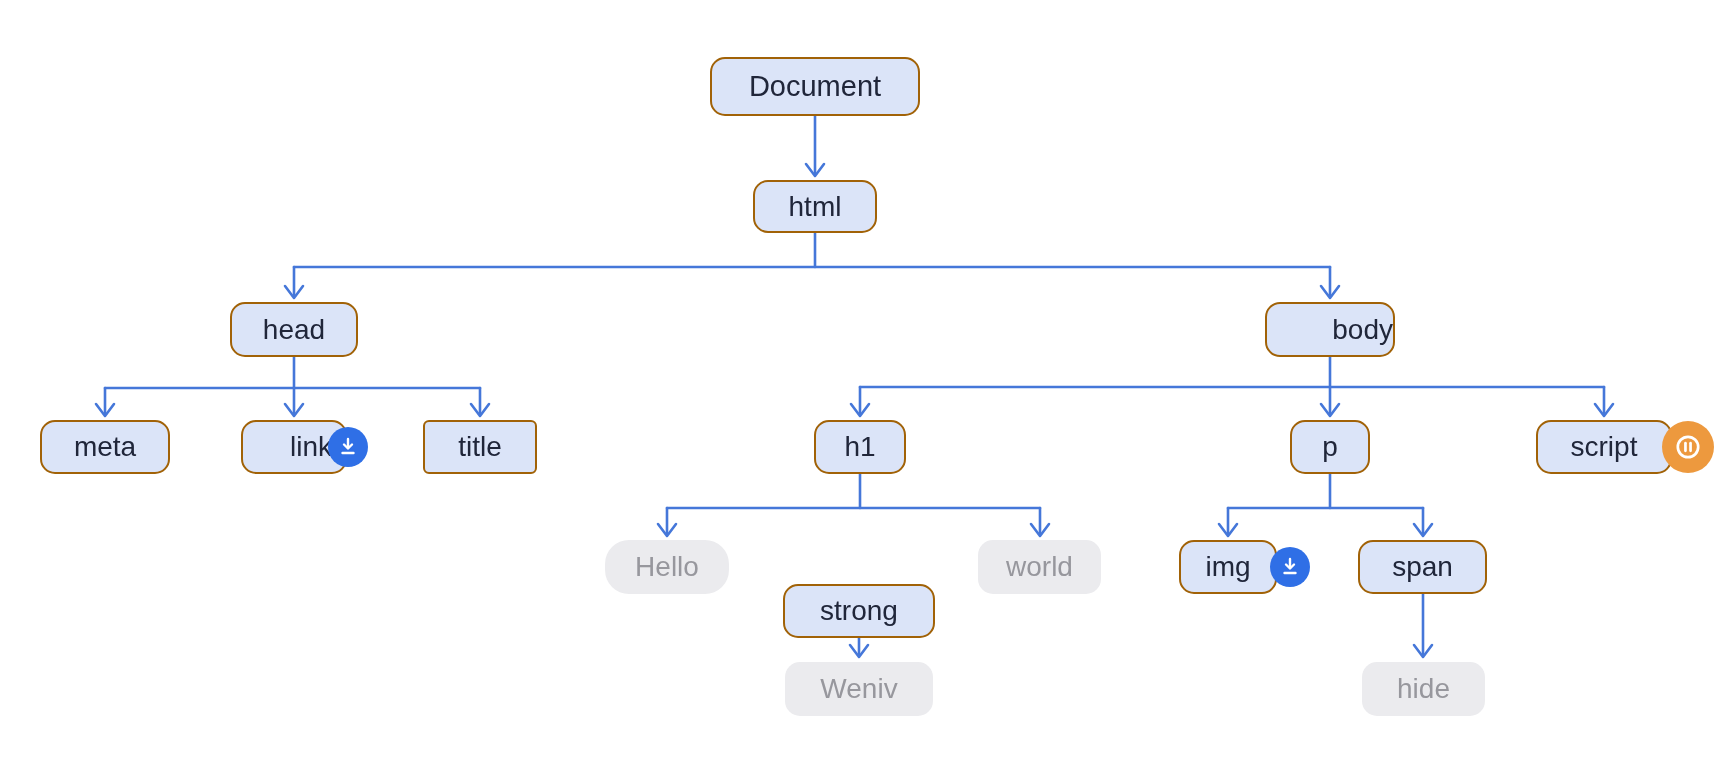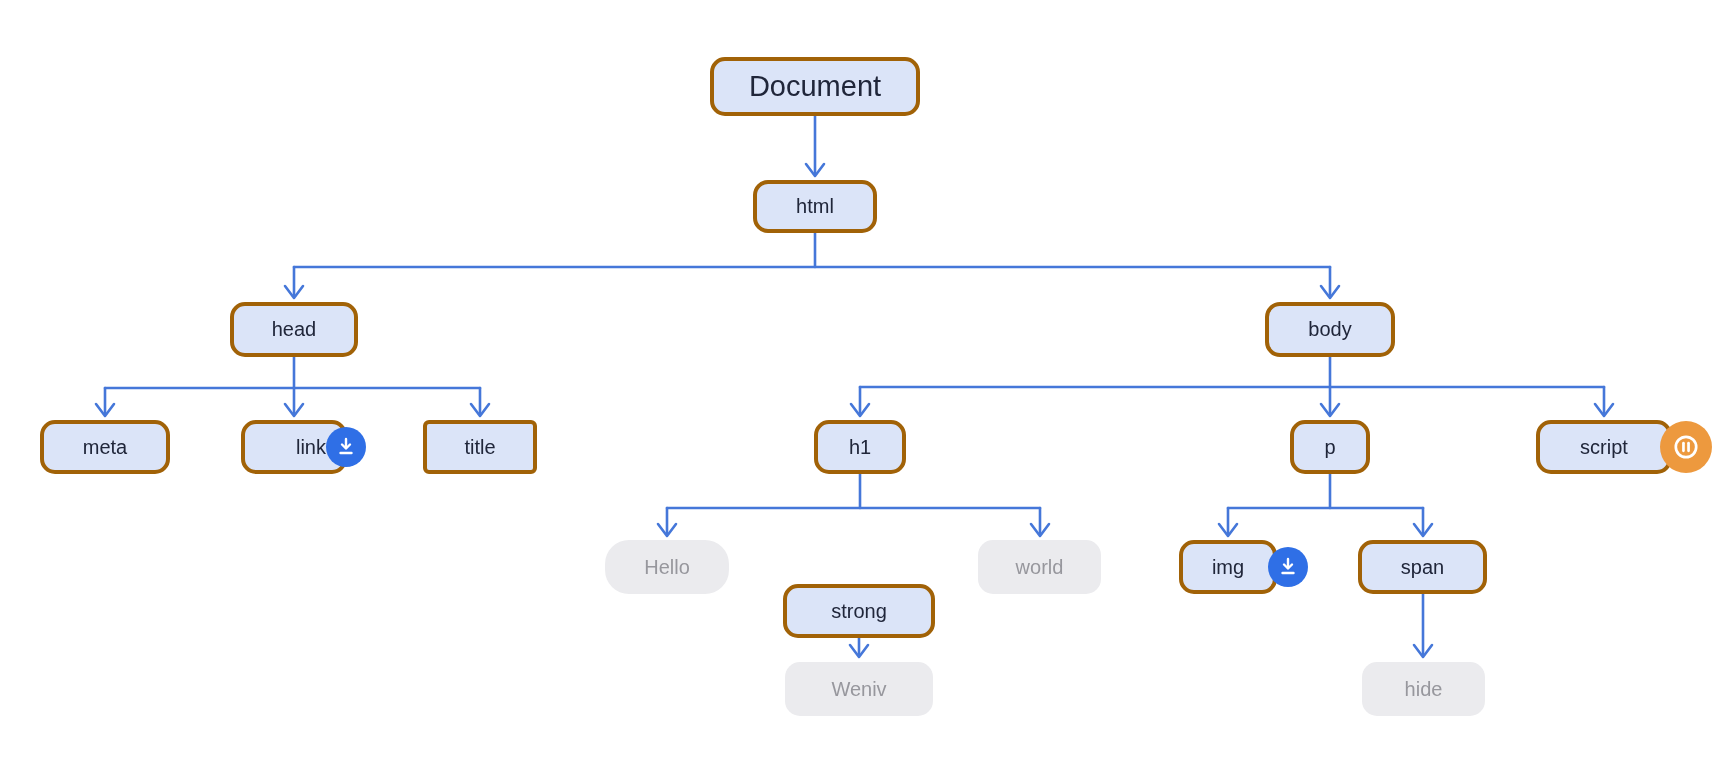--- a/index.html
+++ b/index.html
@@ -11,27 +11,27 @@
     overflow: hidden;
     font-family: "Liberation Sans", sans-serif;
   }
   .connectors { position: absolute; left: 0; top: 0; }
   .node {
     position: absolute;
     display: flex;
     align-items: center;
     justify-content: center;
     border-radius: 15px;
-    font-size: 20px;
+    font-size: 28px;
     box-sizing: border-box;
     white-space: nowrap;
   }
   .node.element {
     background: #dbe4f8;
-    border: 4px solid #a16207;
+    border: 2px solid #a16207;
     color: #20263a;
     font-weight: 500;
   }
   .node.textnode {
     background: #ebebee;
     border: none;
     color: #97979d;
     font-weight: 400;
   }
   .badge {
@@ -125,21 +125,21 @@
   </div>
 
   <div class="node element" style="left:753px; top:180px; width:124px; height:53px;">
     <span>html</span>
   </div>
 
   <div class="node element" style="left:230px; top:302px; width:128px; height:55px;">
     <span>head</span>
   </div>
 
-  <div class="node element" style="left:1265px; top:302px; width:130px; height:55px;">
+  <div class="node element" style="left:1265px; top:302px; width:130px; height:55px;justify-content:flex-end;">
     <span>body</span>
   </div>
 
   <div class="node element" style="left:40px; top:420px; width:130px; height:54px;">
     <span>meta</span>
   </div>
 
   <div class="node element" style="left:241px; top:420px; width:106px; height:54px;padding-left:34px;">
     <span>link</span>
     <span class="badge badge-download" style="right:-23px;">

